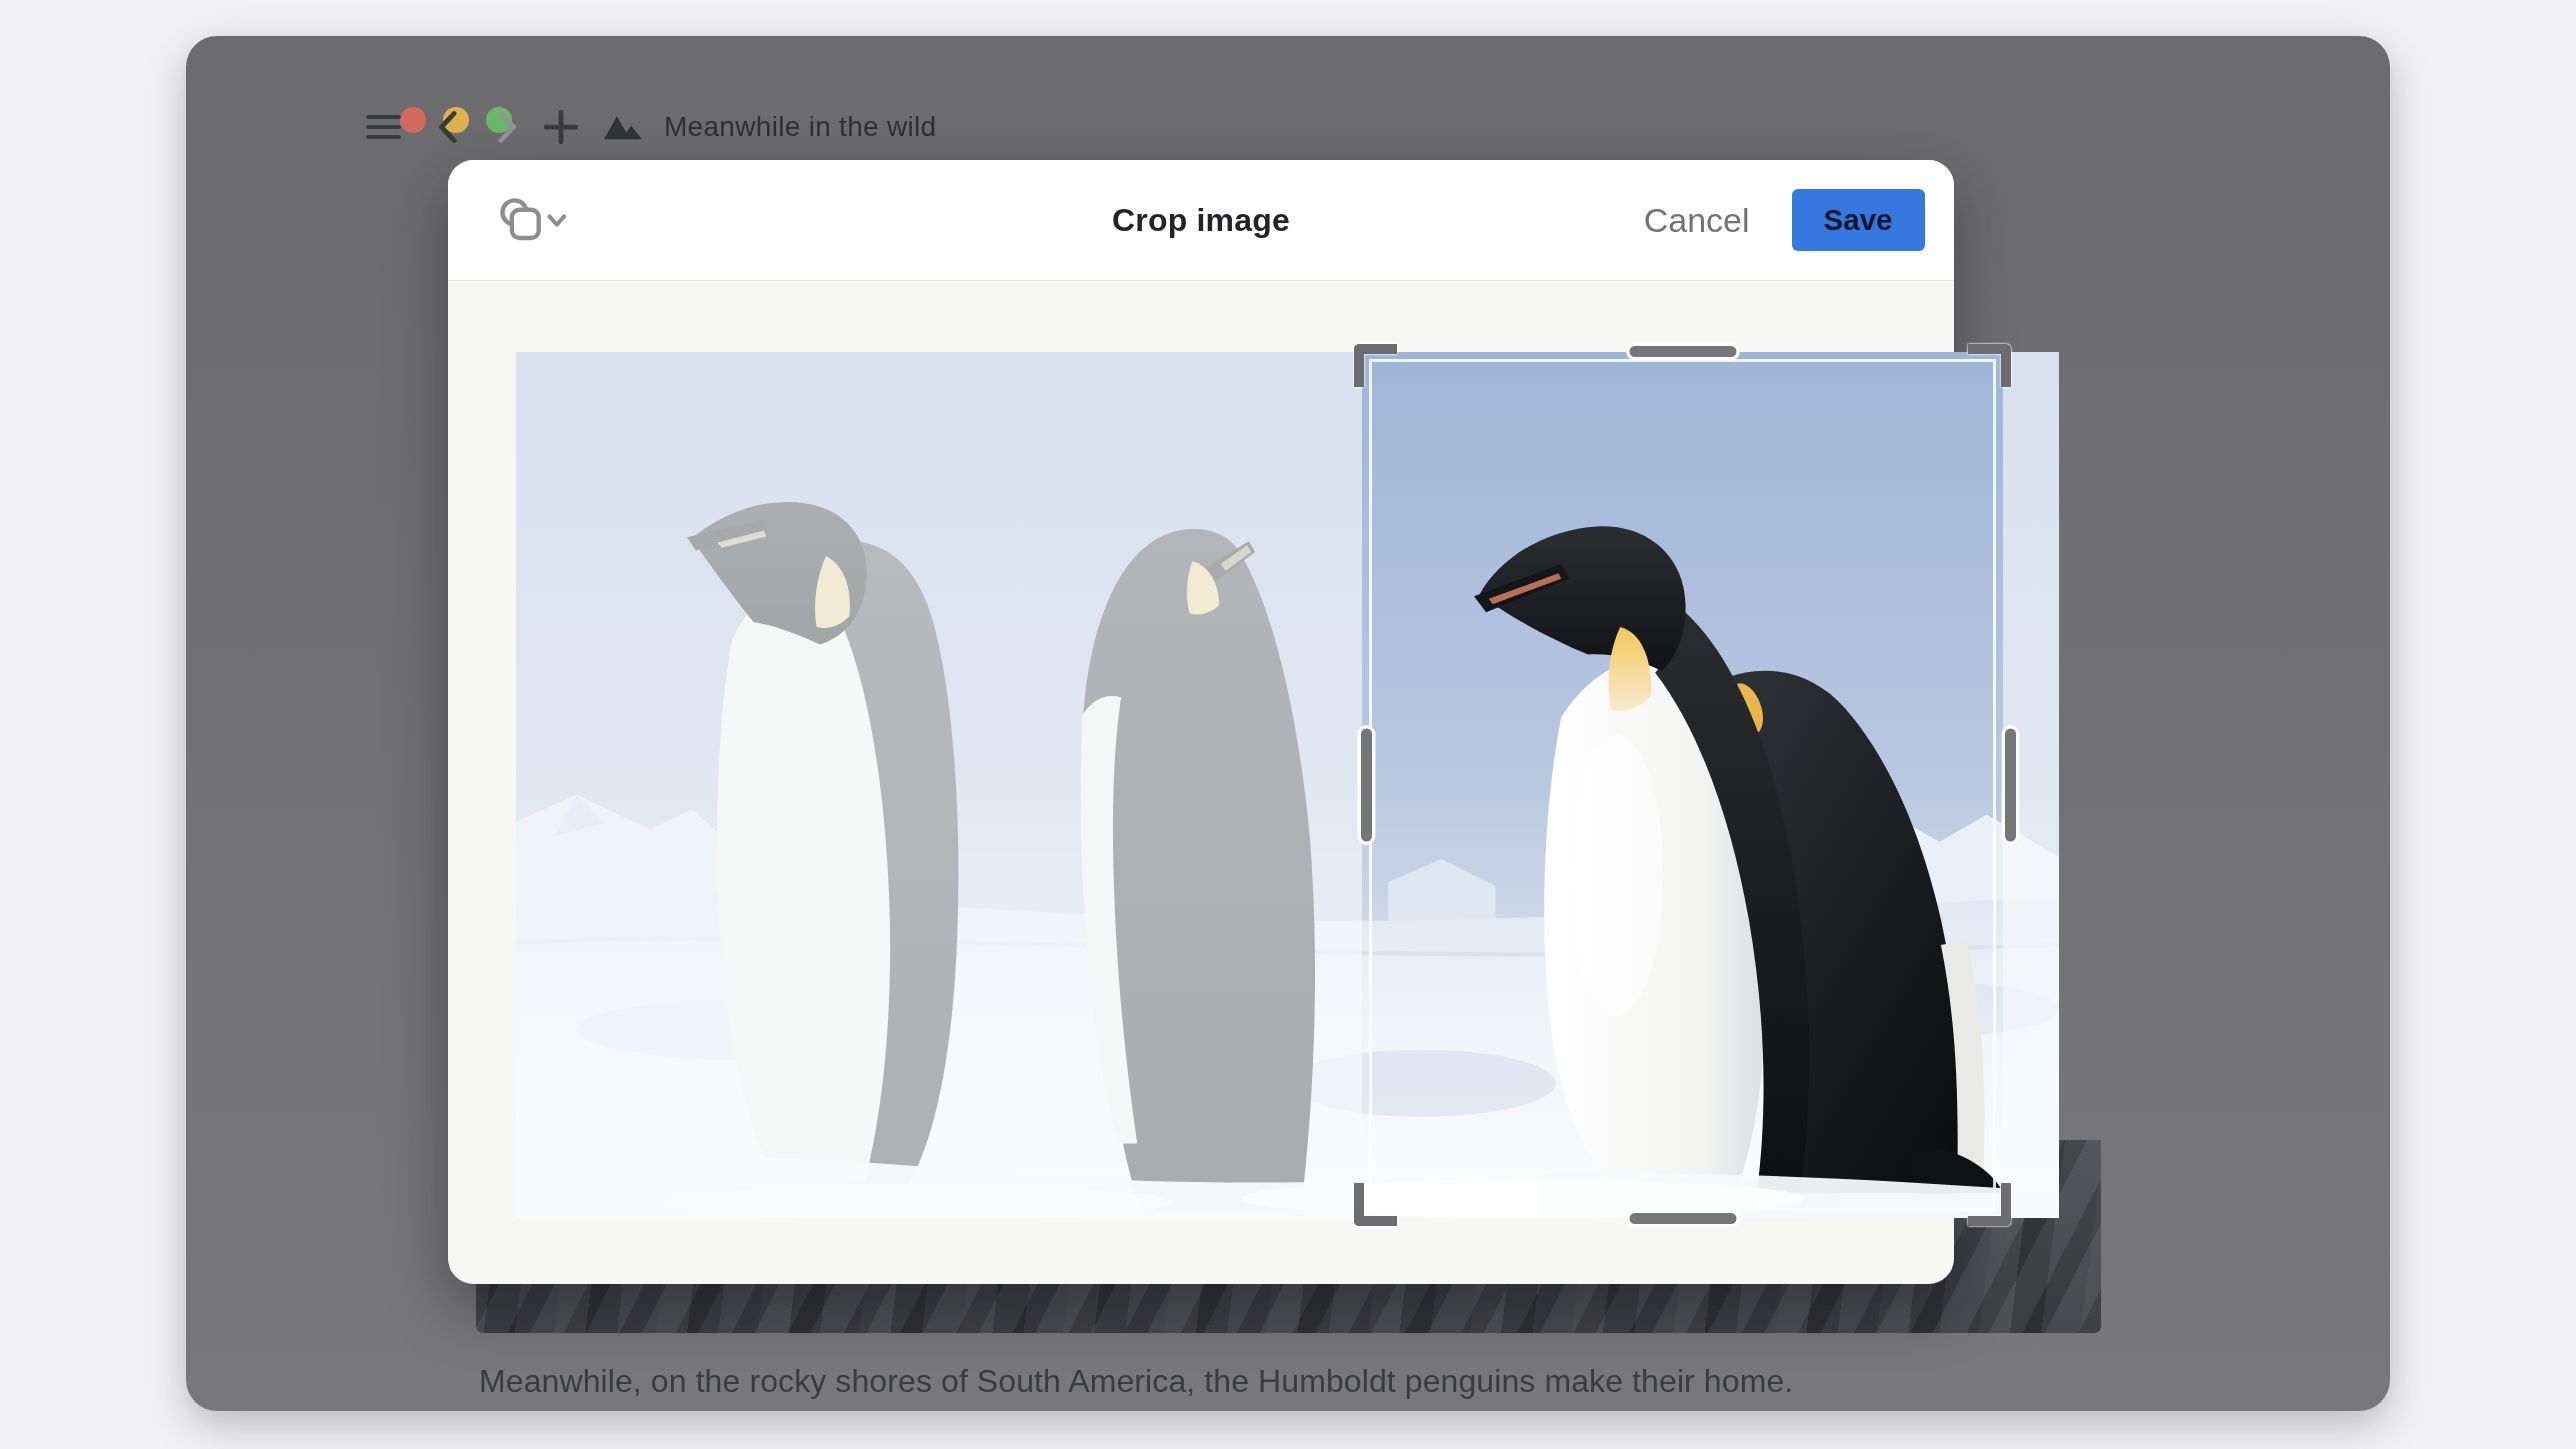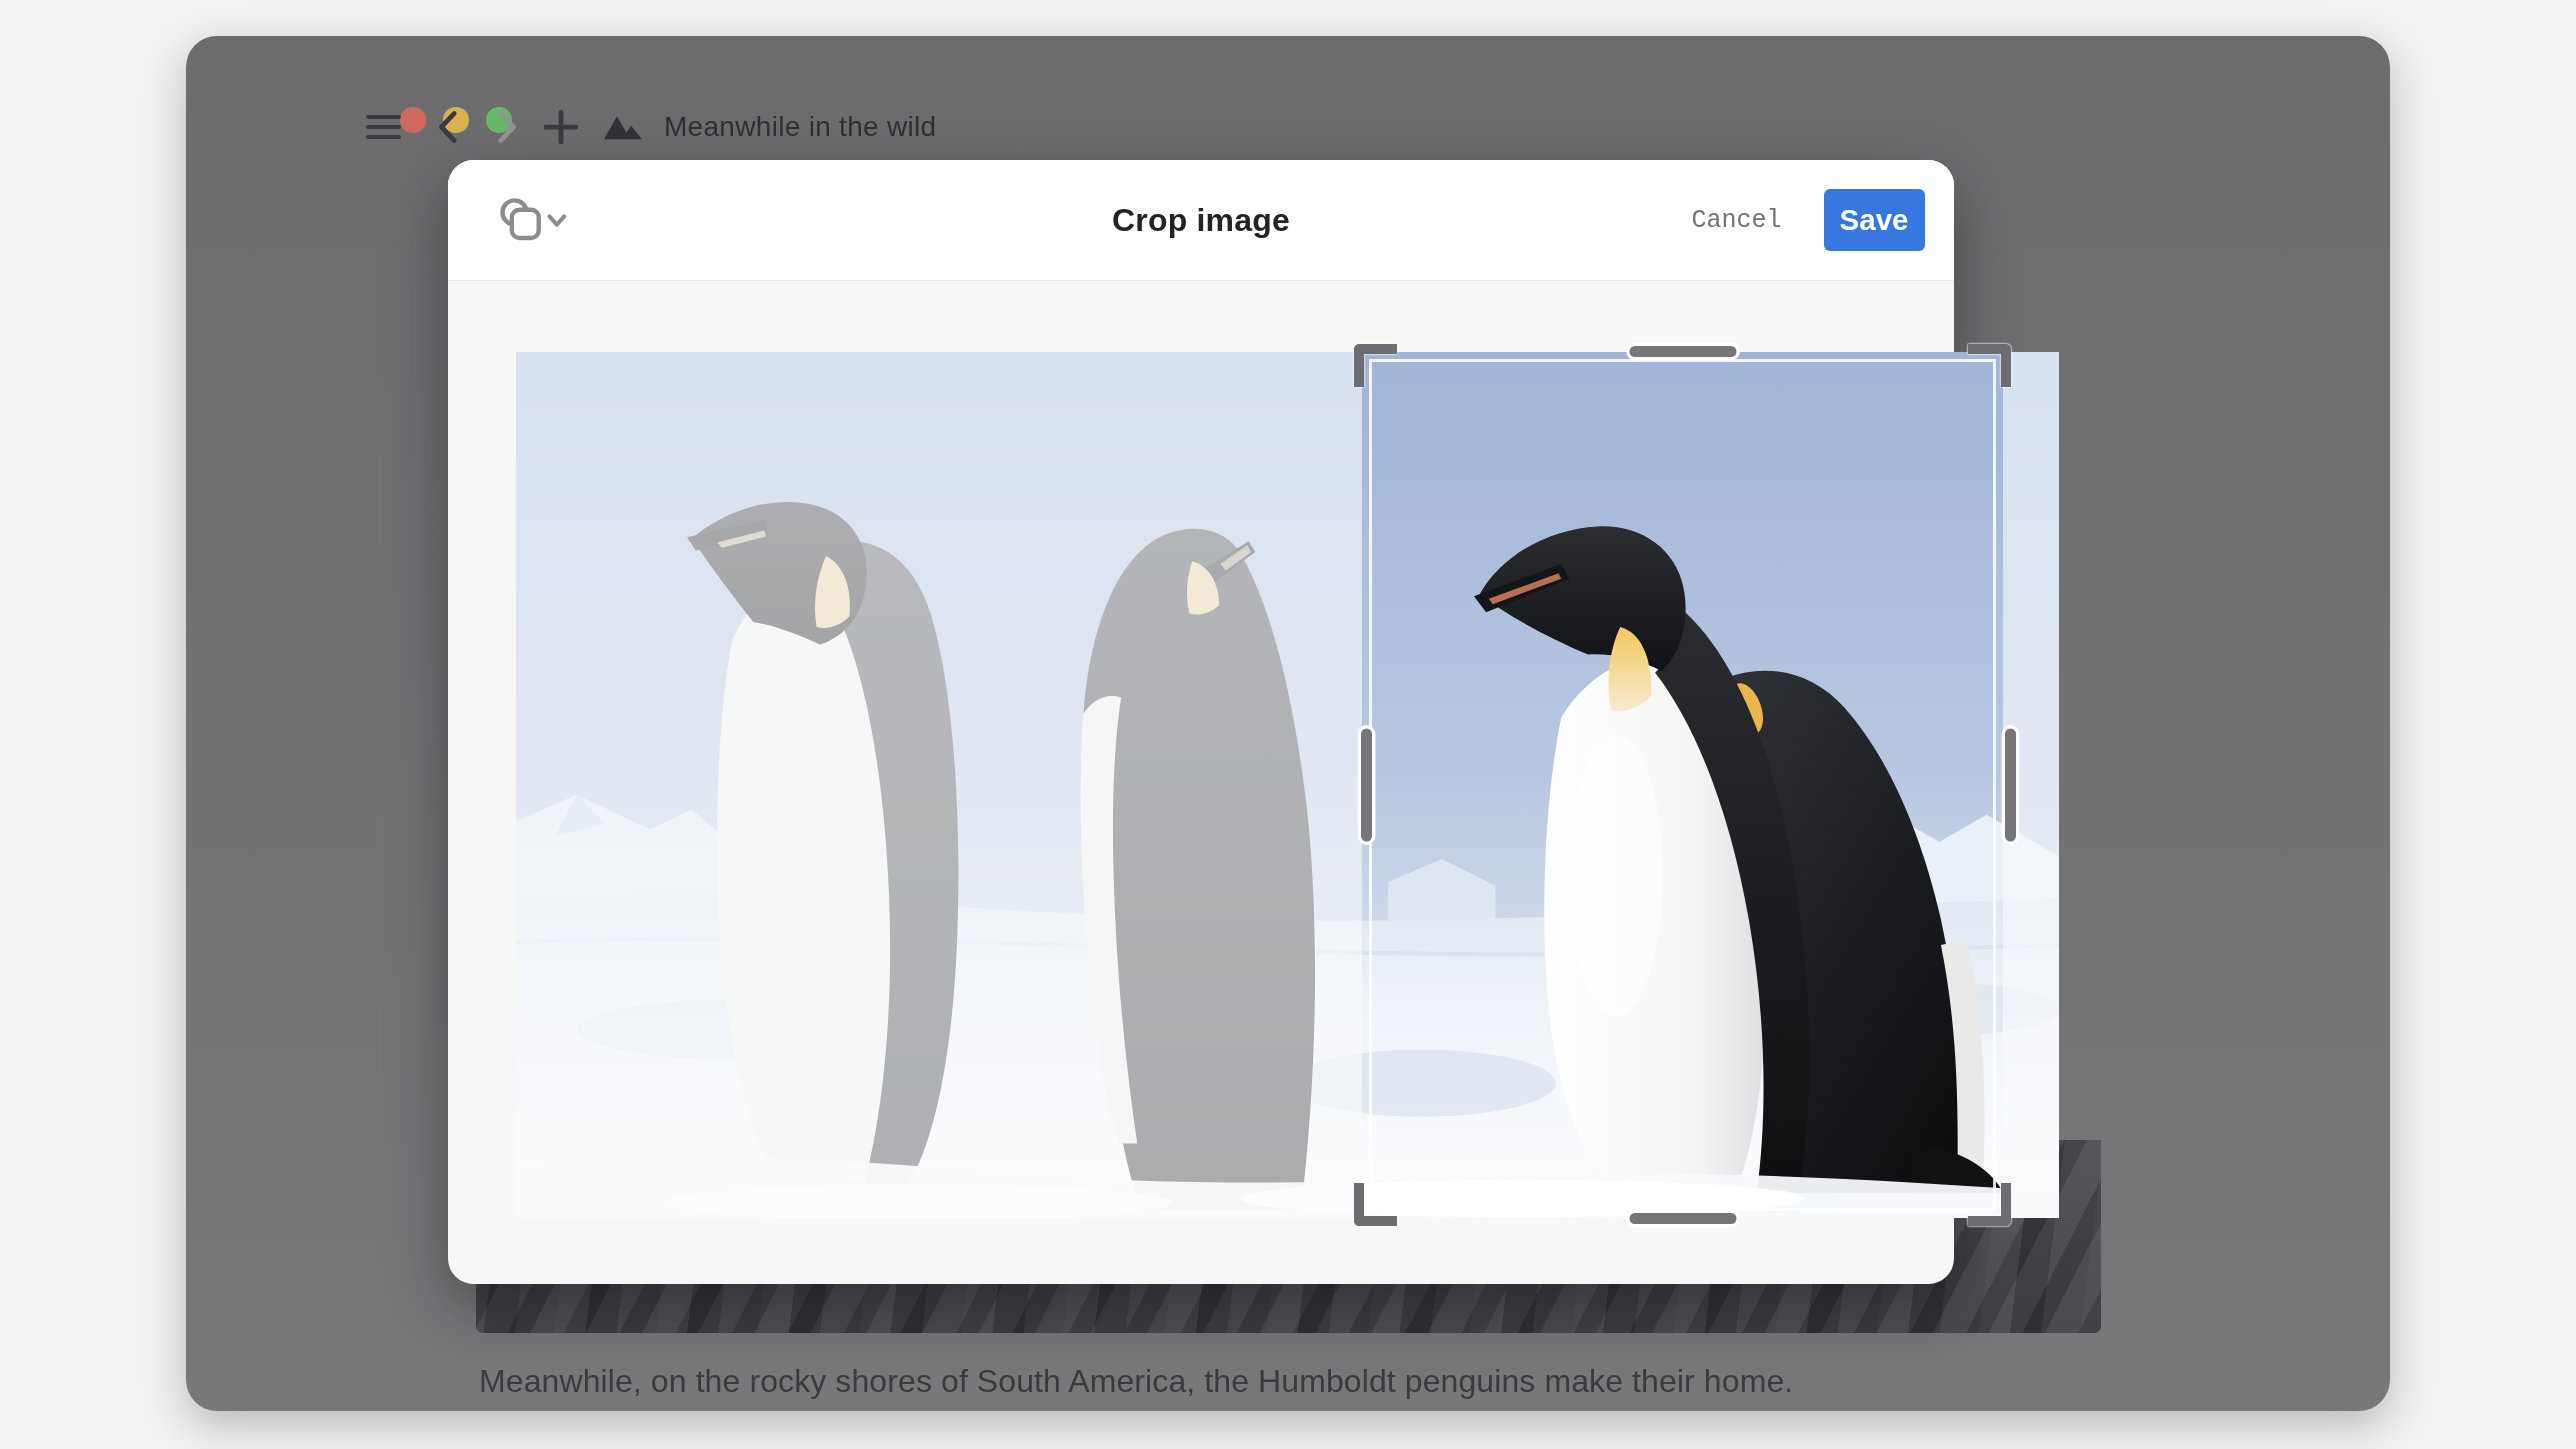--- a/index.html
+++ b/index.html
@@ -58,25 +58,25 @@
   .preset-btn{
     display:flex; align-items:center; gap:10.7px; background:none; border:none; cursor:pointer;
     color:#8d8d91; margin-left:19px;
   }
   .modal-title{
     position:absolute; left:50%; transform:translateX(-50%);
     font-size:32px; font-weight:600; color:#242428; letter-spacing:0.2px;
   }
   .header-right{ margin-left:auto; display:flex; align-items:center; gap:42px; }
   .cancel-btn{
-    background:none; border:none; font-family:Liberation Mono, monospace; font-size:25px; color:#737377; cursor:pointer;
+    background:none; border:none; font-family:Liberation Sans, sans-serif; font-size:34px; color:#737377; cursor:pointer;
   }
   .save-btn{
-    background:#3778e0; border:none; color:#ffffff; font-family:inherit;
-    font-size:29.5px; font-weight:600; height:62px; padding:0 16px; border-radius:6px; cursor:pointer;
+    background:#3778e0; border:none; color:#0f172a; font-family:inherit;
+    font-size:29.5px; font-weight:600; height:62px; padding:0 32px; border-radius:6px; cursor:pointer;
   }
 
   
   .photo-wrap{ position:absolute; left:68px; top:192px; width:1543px; height:866px; }
   .photo-wrap svg.photo{ position:absolute; inset:0; display:block; }
   .dim{ position:absolute; top:0; bottom:0; background:rgba(249,250,252,.63); }
   .dim-left{ left:0; width:846px; }
   .dim-right{ left:1487px; right:0; }
 
   .crop-region{ position:absolute; left:846px; top:0; width:641px; height:866px; }

